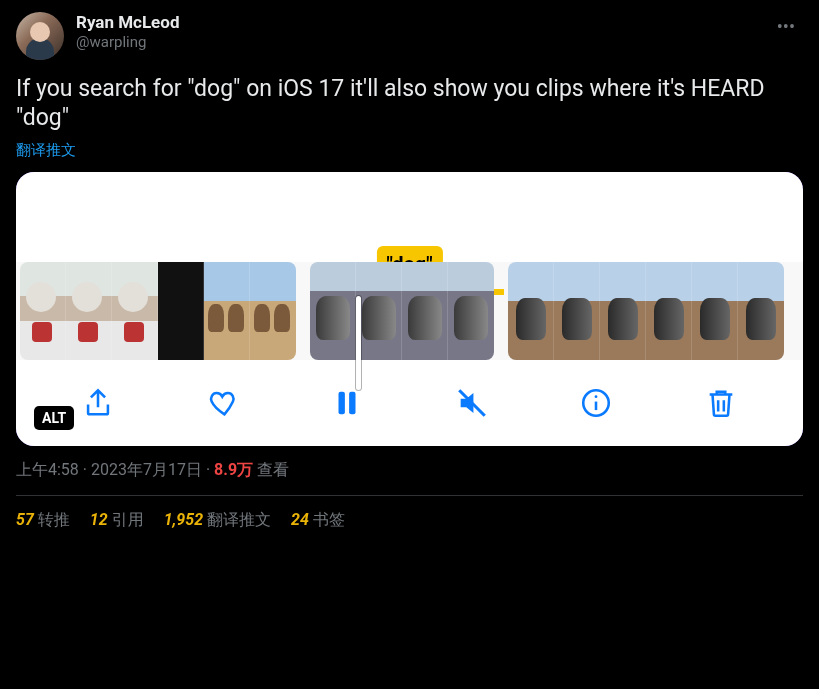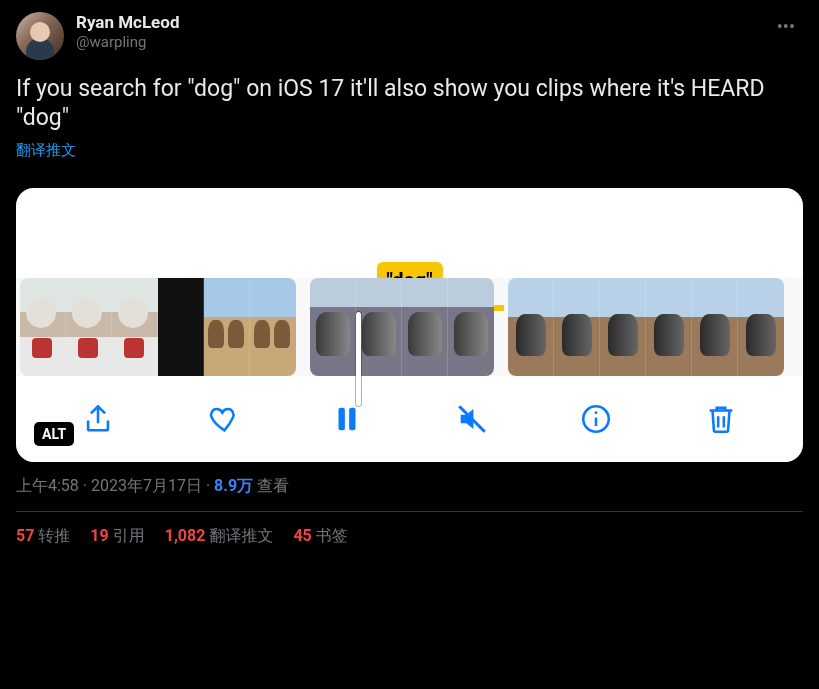--- a/index.html
+++ b/index.html
@@ -25,21 +25,21 @@
     content:""; position:absolute; left:10px; top:26px; width:28px; height:28px;
     background:#2b3a4a; border-radius:50% 50% 0 0;
   }
   .names { flex: 1; line-height: 1.25; }
   .display-name { font-weight: 700; font-size: 17px; color: #e7e9ea; }
   .handle { color: #71767b; font-size: 15px; }
   .more { color:#71767b; font-size:18px; padding:4px 8px; cursor:pointer; }
   .tweet-text { margin-top: 14px; font-size: 23px; line-height: 1.28; color:#e7e9ea; }
   .translate { color:#1d9bf0; font-size:15px; margin-top:8px; cursor:pointer; }
   .media-card {
-    margin-top:28px; width:100%; background:#8b5cf6; border-radius:18px; overflow:hidden;
+    margin-top:12px; width:100%; background:#8b5cf6; border-radius:18px; overflow:hidden;
     position:relative;
   }
   .media-top { height:90px; background:#fff; }
   .dog-label {
     position:absolute; top:74px; left:50%; transform:translateX(-50%);
     background:#f7c600; color:#000; font-weight:700; padding:6px 10px;
     border-radius:6px; font-size:20px;
   }
   .tick {
     position:absolute; top:117px; left:468px; width:20px; height:6px; background:#f7c600;
@@ -70,24 +70,24 @@
     height:86px; background:#fff; display:flex; align-items:center; justify-content:space-around;
     padding:0 20px;
   }
   .tool { width:44px; height:44px; display:flex; align-items:center; justify-content:center; cursor:pointer; }
   .tool svg { width:34px; height:34px; }
   .alt-badge {
     position:absolute; left:18px; bottom:16px; background:#000; color:#fff;
     font-weight:700; font-size:14px; padding:4px 8px; border-radius:5px;
   }
   .meta { margin-top:14px; color:#71767b; font-size:16px; }
-  .meta .views-count { color:#3b82f6; font-weight:700; }
+  .meta .views-count { color:#ef4444; font-weight:700; }
   .divider { border:none; border-top:1px solid #2f3336; margin:14px 0; }
   .stats { display:flex; gap:20px; font-size:16px; color:#71767b; }
-  .stats .num { color:#ef4444; font-weight:700; margin-right:4px; }
+  .stats .num { color:#eab308; font-weight:700; margin-right:4px;font-style:italic; }
   .clip-b { position:relative; }
 </style>
 </head>
 <body>
 
 <div class="tweet-header">
   <div class="avatar"></div>
   <div class="names">
     <div class="display-name">Ryan McLeod</div>
     <div class="handle">@warpling</div>
@@ -170,16 +170,16 @@
 </div>
 
 <div class="meta">
   <span>上午4:58</span><span> · </span><span>2023年7月17日</span><span> · </span><span class="views-count">8.9万</span> <span>查看</span>
 </div>
 
 <hr class="divider">
 
 <div class="stats">
   <span><span class="num">57</span><span>转推</span></span>
-  <span><span class="num">19</span><span>引用</span></span>
-  <span><span class="num">1,082</span><span>翻译推文</span></span>
-  <span><span class="num">45</span><span>书签</span></span>
+  <span><span class="num">12</span><span>引用</span></span>
+  <span><span class="num">1,952</span><span>翻译推文</span></span>
+  <span><span class="num">24</span><span>书签</span></span>
 </div>
 
 </body></html>

